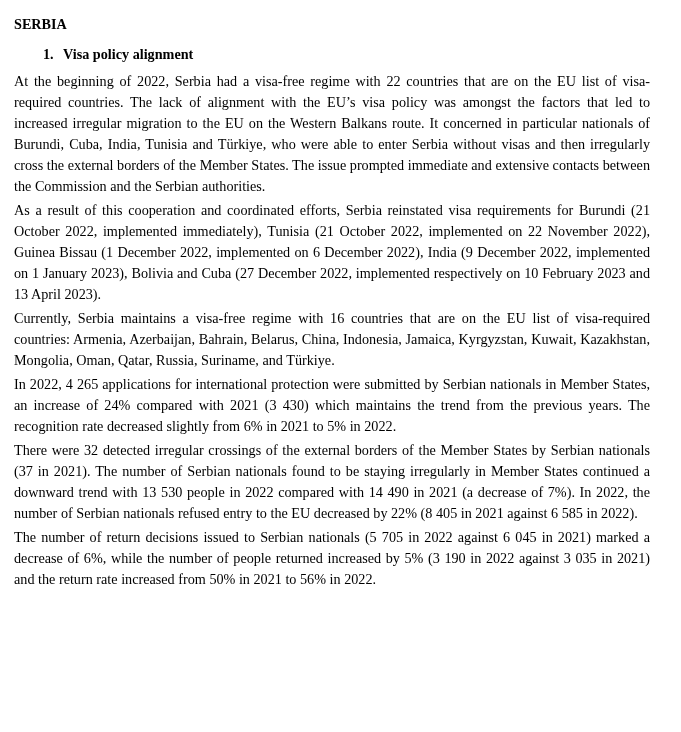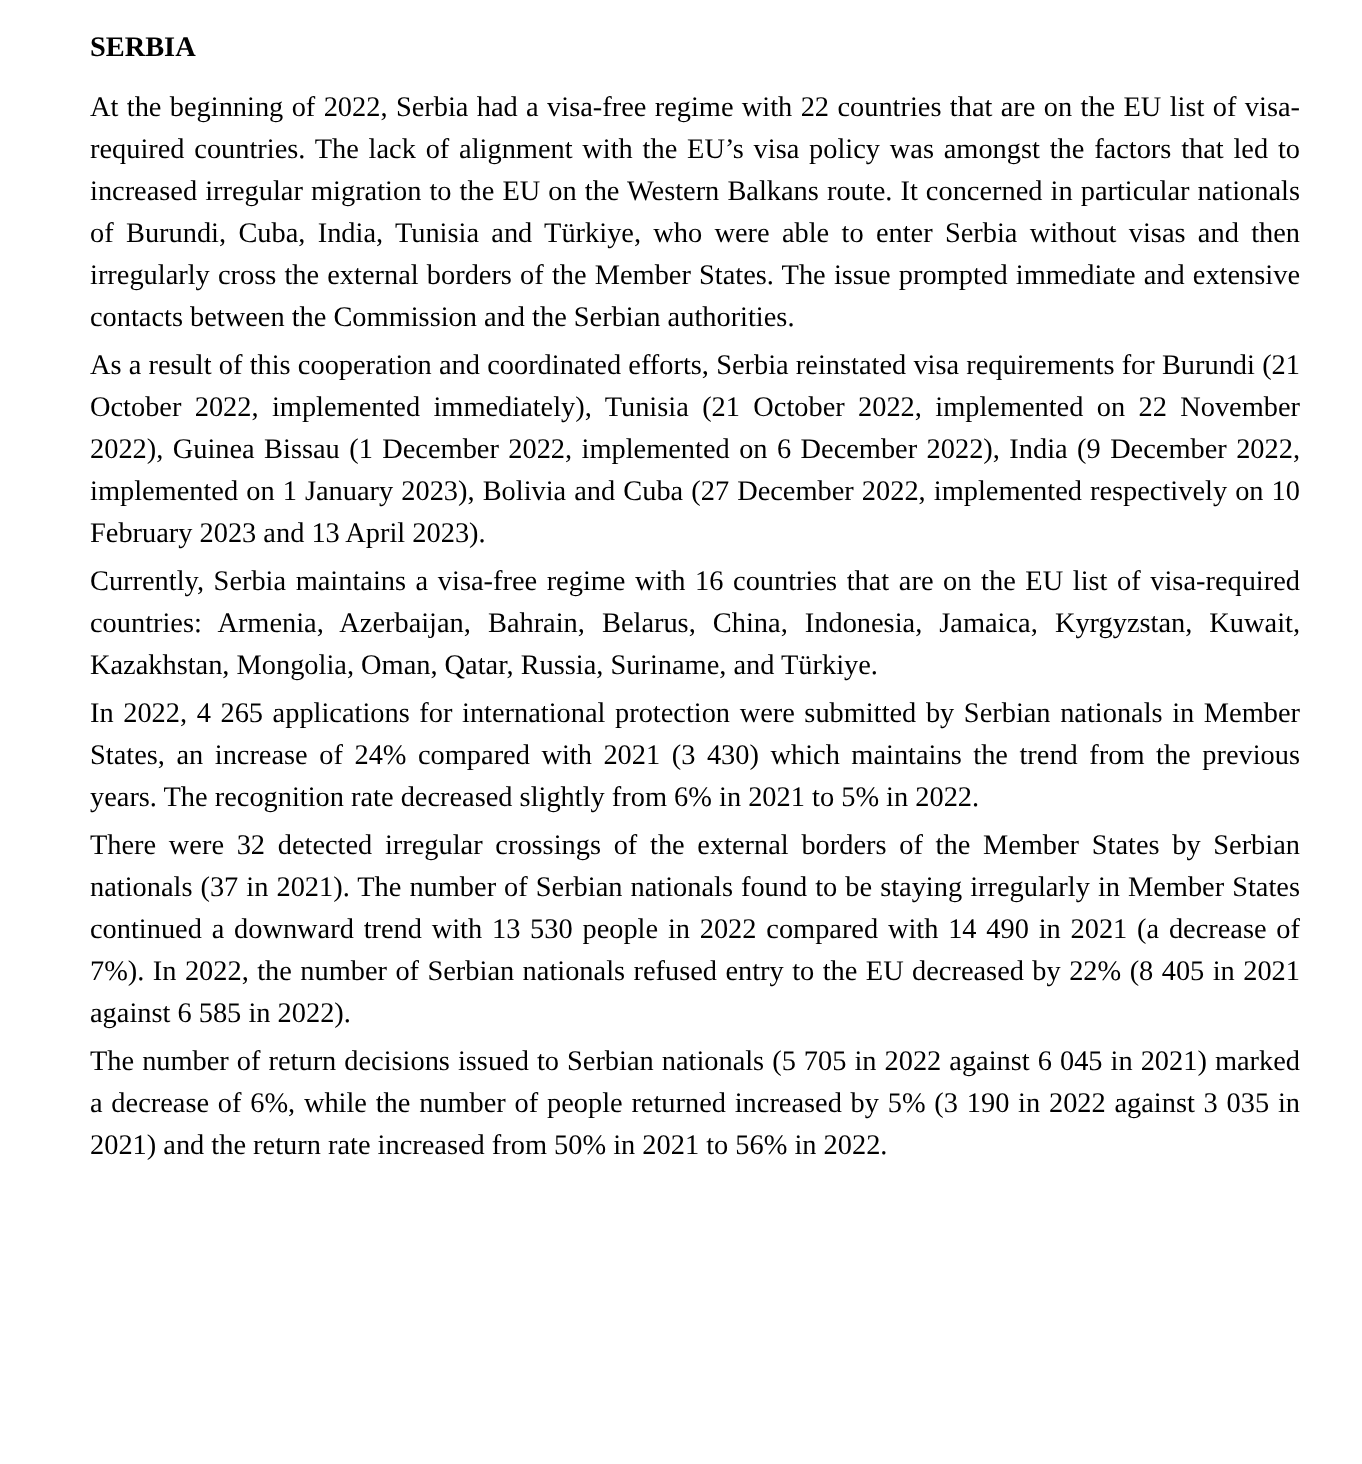--- a/index.html
+++ b/index.html
@@ -10,21 +10,21 @@
   .page {
     position: relative;
     width: 681px;
     height: 732px;
     background: #ffffff;
     color: #000000;
     font-family: "Liberation Serif", serif;
     font-size: 14.2px;
     line-height: 21px;
     box-sizing: border-box;
-    padding: 14px 31px 0 45px;
+    padding: 14px 31px 0 14px;
     overflow: hidden;
   }
   .doc-title {
     font-weight: bold;
     margin: 0 0 9px 0;
     text-align: left;
   }
   .sec-heading {
     font-weight: bold;
     margin: 6px 0 6px 29px;
@@ -42,20 +42,23 @@
     text-align: justify;
   }
 </style>
 </head>
 <body>
 
 <div class="page">
 
   <div class="doc-title">SERBIA</div>
 
+  <div class="sec-heading">
+    <span class="sec-num">1.</span><span>Visa policy alignment</span>
+  </div>
 
   <p class="body-par">At the beginning of 2022, Serbia had a visa-free regime with 22 countries that are on the EU list of visa-required countries. The lack of alignment with the EU’s visa policy was amongst the factors that led to increased irregular migration to the EU on the Western Balkans route. It concerned in particular nationals of Burundi, Cuba, India, Tunisia and Türkiye, who were able to enter Serbia without visas and then irregularly cross the external borders of the Member States. The issue prompted immediate and extensive contacts between the Commission and the Serbian authorities.</p>
 
   <p class="body-par">As a result of this cooperation and coordinated efforts, Serbia reinstated visa requirements for Burundi (21 October 2022, implemented immediately), Tunisia (21 October 2022, implemented on 22 November 2022), Guinea Bissau (1 December 2022, implemented on 6 December 2022), India (9 December 2022, implemented on 1 January 2023), Bolivia and Cuba (27 December 2022, implemented respectively on 10 February 2023 and 13 April 2023).</p>
 
   <p class="body-par">Currently, Serbia maintains a visa-free regime with 16 countries that are on the EU list of visa-required countries: Armenia, Azerbaijan, Bahrain, Belarus, China, Indonesia, Jamaica, Kyrgyzstan, Kuwait, Kazakhstan, Mongolia, Oman, Qatar, Russia, Suriname, and Türkiye.</p>
 
 
 
   <p class="body-par">In 2022, 4 265 applications for international protection were submitted by Serbian nationals in Member States, an increase of 24% compared with 2021 (3 430) which maintains the trend from the previous years. The recognition rate decreased slightly from 6% in 2021 to 5% in 2022.</p>

